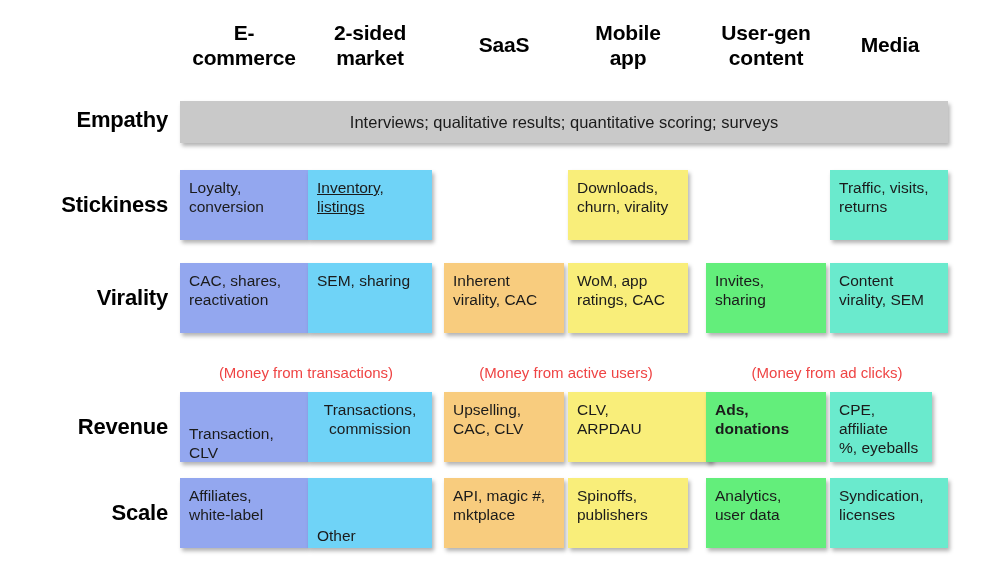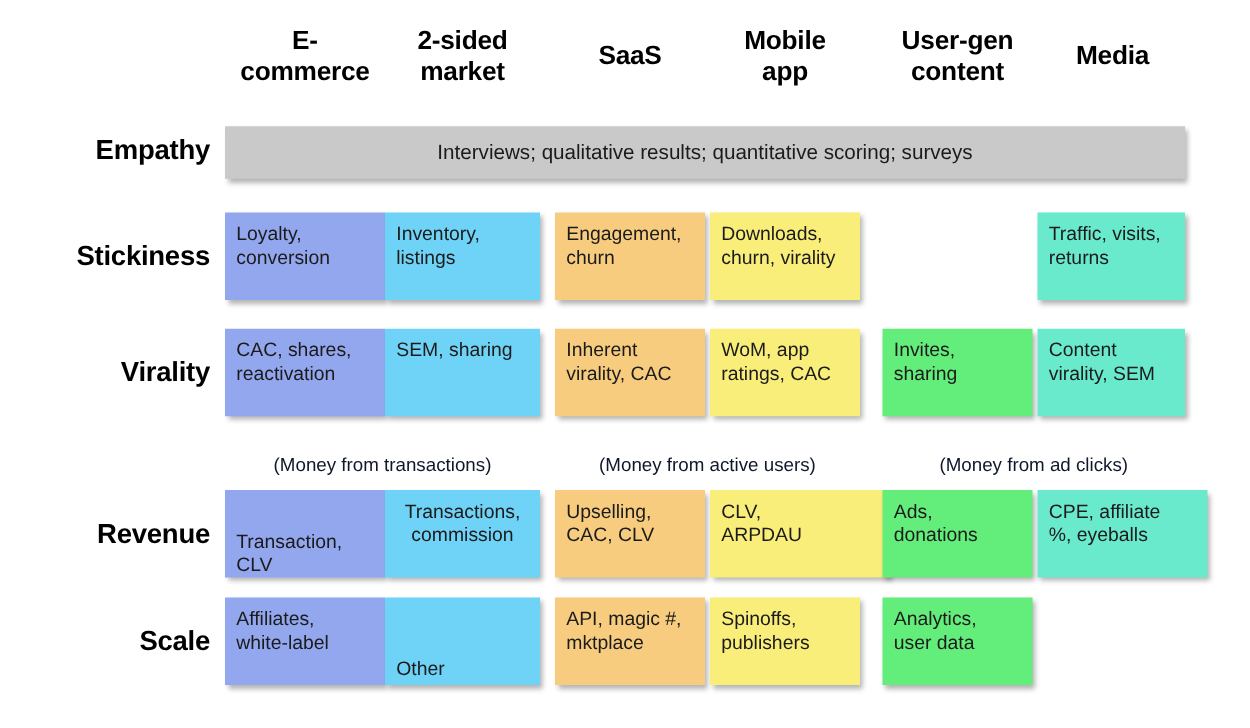--- a/index.html
+++ b/index.html
@@ -44,21 +44,21 @@
     color: #000000;
     letter-spacing: -0.2px;
   }
 
   
   .group-note {
     position: absolute;
     text-align: center;
     font-size: 15px;
     line-height: 18px;
-    color: #0f172a;
+    color: #ef4444;
   }
 
   
   .cell {
     position: absolute;
     box-sizing: border-box;
     padding: 8px 9px 6px 9px;
     font-size: 15.5px;
     line-height: 19px;
     color: #1b1b1b;
@@ -107,27 +107,23 @@
   </div>
 
   <div class="group-note" style="left:180px; top:364px; width:252px;">(Money from transactions)</div>
   <div class="group-note" style="left:444px; top:364px; width:244px;">(Money from active users)</div>
   <div class="group-note" style="left:706px; top:364px; width:242px;">(Money from ad clicks)</div>
 
   <div class="cell" style="left:180px; top:170px; width:128px; height:70px; background:#93a7ef;">
     <span class="cell-text" style="white-space: pre-line;">Loyalty,
 conversion</span>
   </div>
-  <div class="cell" style="left:308px; top:170px; width:124px; height:70px; background:#6fd3f7;">
+  <div class="cell" style="left:308px; top:170px; width:124px; height:70px; background:#6fd3f7;text-decoration:underline;">
     <span class="cell-text" style="white-space: pre-line;">Inventory,
 listings</span>
-  </div>
-  <div class="cell" style="left:444px; top:170px; width:120px; height:70px; background:#f8cc7e;">
-    <span class="cell-text" style="white-space: pre-line;">Engagement,
-churn</span>
   </div>
   <div class="cell" style="left:568px; top:170px; width:120px; height:70px; background:#f9ee7a;">
     <span class="cell-text" style="white-space: pre-line;">Downloads,
 churn, virality</span>
   </div>
   <div class="cell" style="left:830px; top:170px; width:118px; height:70px; background:#6aeacd;">
     <span class="cell-text" style="white-space: pre-line;">Traffic, visits,
 returns</span>
   </div>
 
@@ -165,24 +161,24 @@
   </div>
   <div class="cell" style="left:444px; top:392px; width:120px; height:70px; background:#f8cc7e;">
     <span class="cell-text" style="white-space: pre-line;">Upselling,
 CAC, CLV</span>
   </div>
   <div class="cell" style="left:568px; top:392px; width:144px; height:70px; background:#f9ee7a;">
     <span class="cell-text" style="white-space: pre-line;">CLV,
 ARPDAU</span>
   </div>
   <div class="cell" style="left:706px; top:392px; width:120px; height:70px; background:#63ee7b;">
-    <span class="cell-text" style="white-space: pre-line;">Ads,
+    <span class="cell-text" style="white-space: pre-line; font-weight: bold;">Ads,
 donations</span>
   </div>
-  <div class="cell" style="left:830px; top:392px; width:136px; height:70px; background:#6aeacd;">
+  <div class="cell" style="left:830px; top:392px; width:102px; height:70px; background:#6aeacd;">
     <span class="cell-text" style="white-space: pre-line;">CPE, affiliate
 %, eyeballs</span>
   </div>
 
   <div class="cell" style="left:180px; top:478px; width:128px; height:70px; background:#93a7ef;">
     <span class="cell-text" style="white-space: pre-line;">Affiliates,
 white-label</span>
   </div>
   <div class="cell" style="left:308px; top:478px; width:124px; height:70px; background:#6fd3f7;">
     <span class="cell-text" style="white-space: pre-line; margin-top: 40px;">Other
@@ -193,14 +189,18 @@
 mktplace</span>
   </div>
   <div class="cell" style="left:568px; top:478px; width:120px; height:70px; background:#f9ee7a;">
     <span class="cell-text" style="white-space: pre-line;">Spinoffs,
 publishers</span>
   </div>
   <div class="cell" style="left:706px; top:478px; width:120px; height:70px; background:#63ee7b;">
     <span class="cell-text" style="white-space: pre-line;">Analytics,
 user data</span>
   </div>
+  <div class="cell" style="left:830px; top:478px; width:118px; height:70px; background:#6aeacd;">
+    <span class="cell-text" style="white-space: pre-line;">Syndication,
+licenses</span>
+  </div>
 
 </div>
 
 </body></html>

